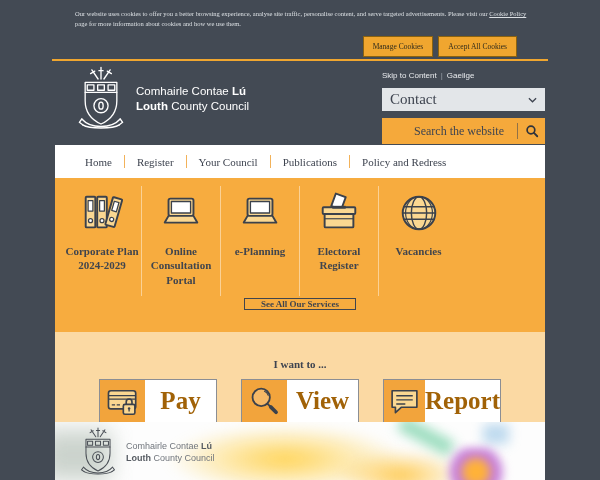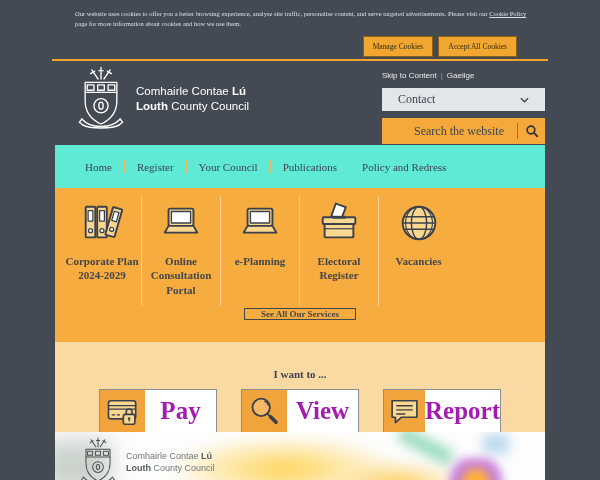--- a/index.html
+++ b/index.html
@@ -19,35 +19,35 @@
   
   .header{position:absolute;top:57px;left:0;width:600px;height:88px;}
   .brand{position:absolute;left:76px;top:6px;display:flex;align-items:center;gap:10px;cursor:pointer;}
   .crest-white{color:#FFFFFF;width:50px;height:72px;}
   .brand-text{color:#FFFFFF;font-family:"Liberation Sans",sans-serif;font-size:11.5px;line-height:1.3;}
   .header-right{position:absolute;left:382px;top:14px;width:163px;}
   .skip-row{color:#E9EBEE;font-family:Liberation Sans, sans-serif;font-size:8px;margin-bottom:8px;}
   .skip-row a{color:#E9EBEE;text-decoration:none;cursor:pointer;}
   .skip-sep{color:#9AA0A8;margin:0 4px;}
   .contact-select{height:23px;background:#E3E6E9;display:flex;align-items:center;
-                  justify-content:space-between;padding:0 16px;font-size:12px;color:#3E4450;
+                  justify-content:space-between;padding:0 8px;font-size:15px;color:#3E4450;
                   margin-bottom:7px;cursor:pointer;}
   .search-box{height:26px;background:#F5A93B;display:flex;align-items:center;}
   .search-input{flex:1;min-width:0;background:transparent;border:none;outline:none;
                 font-family:"Liberation Serif",serif;font-size:12px;color:#3E4450;padding:0 8px;margin-left:24px;}
   .search-input::placeholder{color:#3E4450;opacity:1;}
   .search-divider{width:1px;height:16px;background:#3E4450;opacity:.55;}
   .search-btn{width:27px;height:26px;background:transparent;border:none;display:flex;
               align-items:center;justify-content:center;cursor:pointer;padding:0;}
 
   
   .content{position:absolute;top:145px;left:55px;width:490px;}
 
   
-  .nav{height:43px;background:#5eead4;display:flex;align-items:center;padding-left:30px;box-sizing:border-box;}
+  .nav{height:33px;background:#ffffff;display:flex;align-items:center;padding-left:30px;box-sizing:border-box;}
   .nav-link{font-size:11px;color:#3E4450;text-decoration:none;cursor:pointer;}
   .nav-sep{width:1px;height:13px;background:#F2B25A;margin:0 12px;}
 
   
   .services{background:#F7AC3F;height:154px;box-sizing:border-box;padding-top:8px;}
   .tiles{display:grid;grid-template-columns:repeat(6,1fr);margin:0 8px;}
   .tile{display:flex;flex-direction:column;align-items:center;padding:4px 2px 0;min-height:110px;
         border-right:1px solid rgba(255,255,255,.45);cursor:pointer;box-sizing:border-box;}
   .tile:last-child{border-right:none;}
   .tile-icon{width:46px;height:46px;margin-bottom:8px;}
@@ -57,21 +57,21 @@
            font-weight:bold;font-size:9px;color:#41454D;padding:0 16px;cursor:pointer;}
 
   
   .quick{background:#FBD9A3;height:90px;box-sizing:border-box;padding-top:26px;}
   .iwant-title{text-align:center;font-weight:bold;font-size:11px;color:#3E4450;}
   .actions{display:flex;justify-content:space-between;padding:9px 44px 0;}
   .action-btn{width:118px;height:44px;background:#FFFFFF;border:1.5px solid #8B8E94;display:flex;
               padding:0;cursor:pointer;box-sizing:border-box;}
   .action-icon{width:45px;background:#F2A43C;display:flex;align-items:center;justify-content:center;}
   .action-label{flex:1;display:flex;align-items:center;justify-content:center;font-weight:bold;
-                font-size:25px;color:#a21caf;font-family:"Liberation Serif",serif;}
+                font-size:25px;color:#a16207;font-family:"Liberation Serif",serif;}
 
   
   .footer{height:58px;background:#FDFDFD;position:relative;overflow:hidden;}
   .blob{position:absolute;}
   .blob-left{left:-14px;top:8px;width:70px;height:50px;background:#8FA092;opacity:.45;filter:blur(11px);}
   .blob-yellow1{left:110px;top:2px;width:240px;height:70px;
      background:radial-gradient(ellipse at center,rgba(255,205,60,.85),rgba(255,205,60,0) 70%);filter:blur(6px);}
   .blob-yellow2{left:280px;top:28px;width:130px;height:50px;
      background:radial-gradient(ellipse at center,rgba(255,190,40,.8),rgba(255,190,40,0) 70%);filter:blur(6px);}
   .blob-green{left:342px;top:6px;width:58px;height:16px;background:#3DBE82;opacity:.5;

